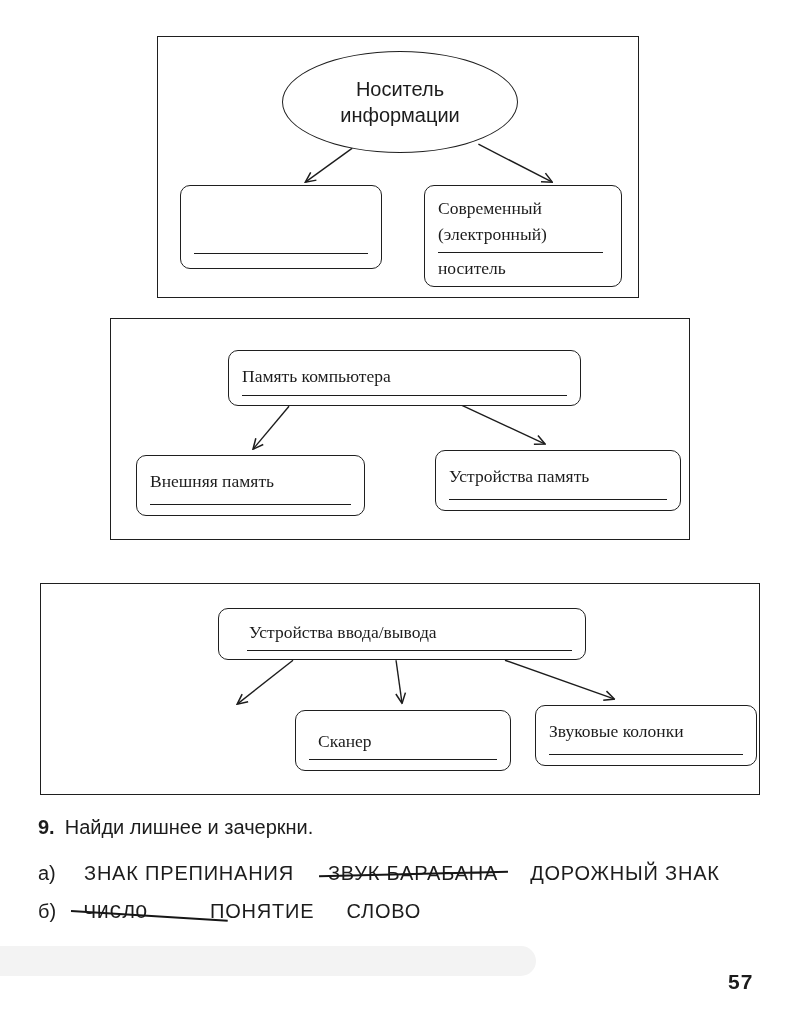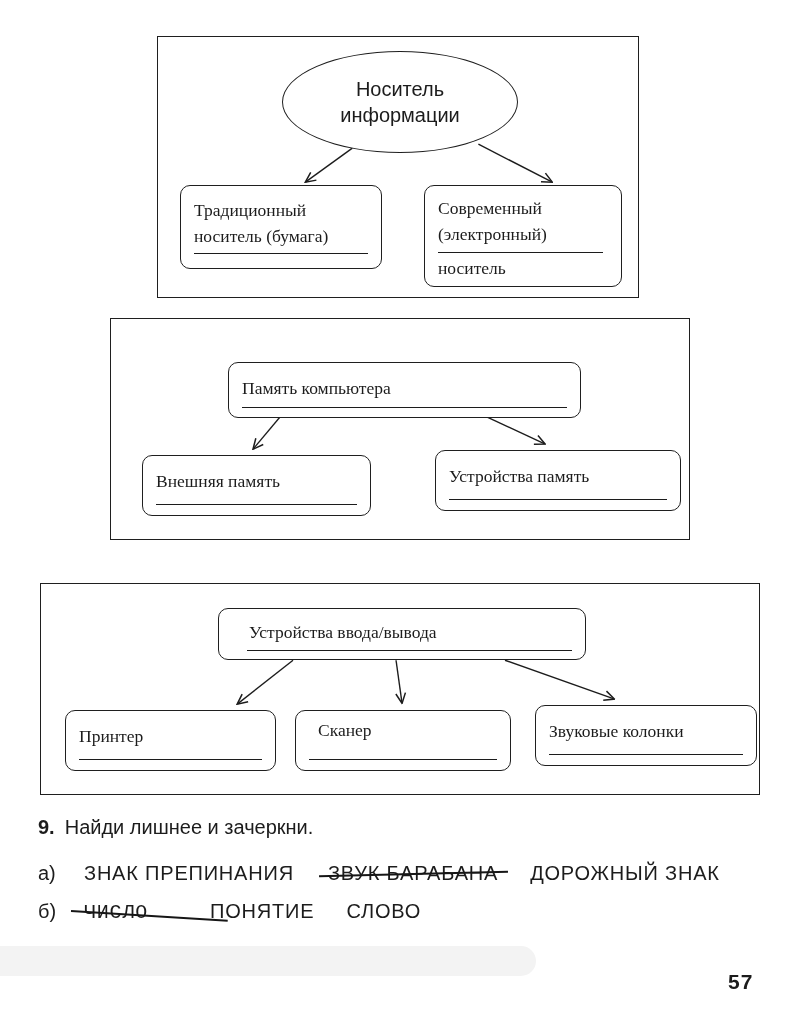--- a/index.html
+++ b/index.html
@@ -62,45 +62,44 @@
           <path d="M1.5,1.5 L11,6 L1.5,10.5" fill="none" stroke="#1c1c1c" stroke-width="1.4"></path>
         </marker>
       </defs>
       <line x1="195" y1="112" x2="148" y2="146" marker-end="url(#ah1)"></line>
       <line x1="322" y1="108" x2="396" y2="146" marker-end="url(#ah1)"></line>
     </svg>
     <div class="ellipse" style="left:124px; top:14px; width:236px; height:102px;">
       <span>Носитель информации</span>
     </div>
     <div class="rbox" style="left:22px; top:148px; width:202px; height:84px;">
-      <span class="rlabel">Традиционный носитель (бумага)</span>
       <i class="fill-line" style="bottom:14px;"></i>
     </div>
     <div class="rbox" style="left:266px; top:148px; width:198px; height:102px; padding:9px 13px;">
       <span class="rlabel">Современный (электронный)</span>
       <i class="fill-line flowline"></i>
       <span class="rlabel">носитель</span>
     </div>
   </section>
 
   <section class="frame" style="left:110px; top:318px; width:580px; height:222px;">
     <svg class="arrows" viewBox="0 0 580 222" aria-hidden="true">
       <defs>
         <marker id="ah2" viewBox="0 0 12 12" refX="10.5" refY="6" markerWidth="13" markerHeight="13" orient="auto" markerUnits="userSpaceOnUse">
           <path d="M1.5,1.5 L11,6 L1.5,10.5" fill="none" stroke="#1c1c1c" stroke-width="1.4"></path>
         </marker>
       </defs>
       <line x1="178" y1="88" x2="142" y2="131" marker-end="url(#ah2)"></line>
       <line x1="352" y1="87" x2="436" y2="126" marker-end="url(#ah2)"></line>
     </svg>
-    <div class="rbox" style="left:117px; top:31px; width:353px; height:56px; padding:12px 13px;margin-top:12px;">
+    <div class="rbox" style="left:117px; top:31px; width:353px; height:56px; padding:12px 13px;">
       <span class="rlabel">Память компьютера</span>
       <i class="fill-line" style="bottom:9px;"></i>
     </div>
-    <div class="rbox" style="left:31px; top:136px; width:229px; height:61px; padding:12px 13px;">
+    <div class="rbox" style="left:25px; top:136px; width:229px; height:61px; padding:12px 13px;">
       <span class="rlabel">Внешняя память</span>
       <i class="fill-line" style="bottom:10px;"></i>
     </div>
     <div class="rbox" style="left:324px; top:131px; width:246px; height:61px; padding:12px 13px;">
       <span class="rlabel">Устройства память</span>
       <i class="fill-line" style="bottom:10px;"></i>
     </div>
   </section>
 
   <section class="frame" style="left:40px; top:583px; width:720px; height:212px;">
@@ -111,25 +110,21 @@
         </marker>
       </defs>
       <line x1="252" y1="77" x2="196" y2="121" marker-end="url(#ah3)"></line>
       <line x1="356" y1="77" x2="362" y2="120" marker-end="url(#ah3)"></line>
       <line x1="466" y1="77" x2="576" y2="116" marker-end="url(#ah3)"></line>
     </svg>
     <div class="rbox" style="left:177px; top:24px; width:368px; height:52px; padding:10px 13px 0 30px;">
       <span class="rlabel">Устройства ввода/вывода</span>
       <i class="fill-line" style="left:28px; bottom:8px;"></i>
     </div>
-    <div class="rbox" style="left:24px; top:126px; width:211px; height:61px; padding:12px 13px;">
-      <span class="rlabel">Принтер</span>
-      <i class="fill-line" style="bottom:10px;"></i>
-    </div>
-    <div class="rbox" style="left:254px; top:126px; width:216px; height:61px; padding:6px 13px 12px 22px;">
+    <div class="rbox" style="left:254px; top:126px; width:216px; height:61px; padding:17px 13px 12px 22px;">
       <span class="rlabel">Сканер</span>
       <i class="fill-line" style="bottom:10px;"></i>
     </div>
     <div class="rbox" style="left:494px; top:121px; width:222px; height:61px; padding:12px 13px;">
       <span class="rlabel">Звуковые колонки</span>
       <i class="fill-line" style="bottom:10px;"></i>
     </div>
   </section>
 
   <div class="exercise">

